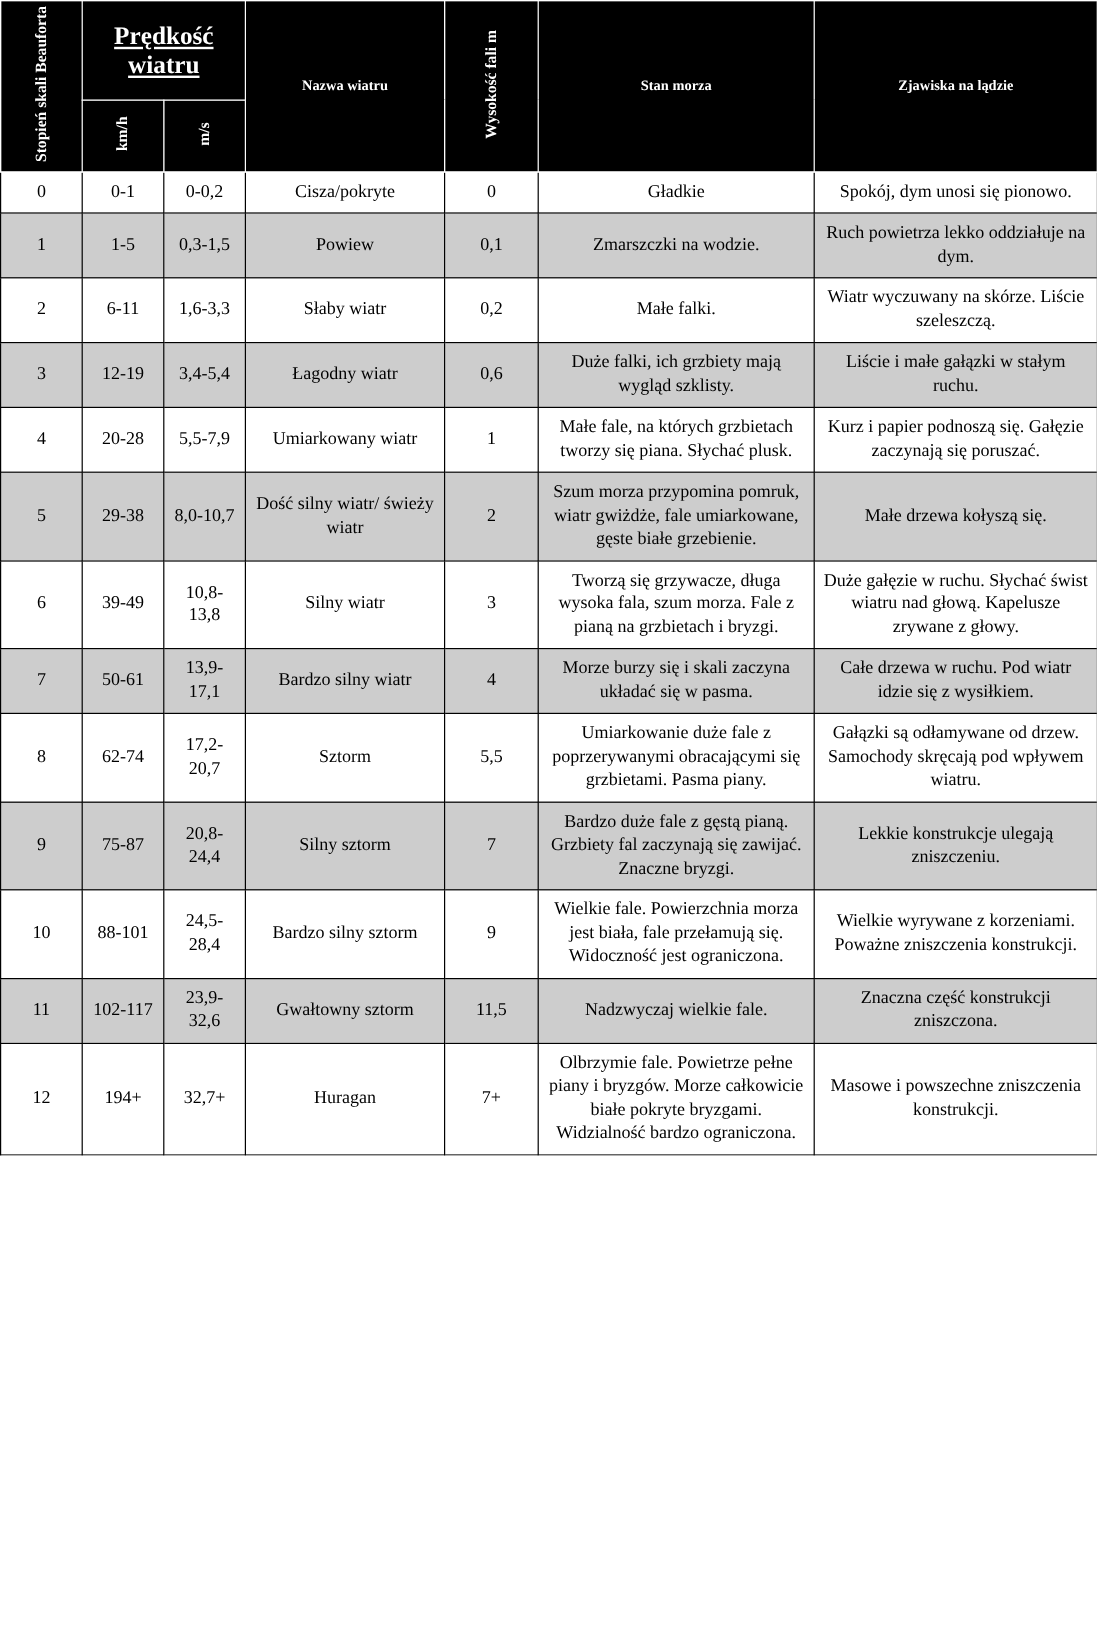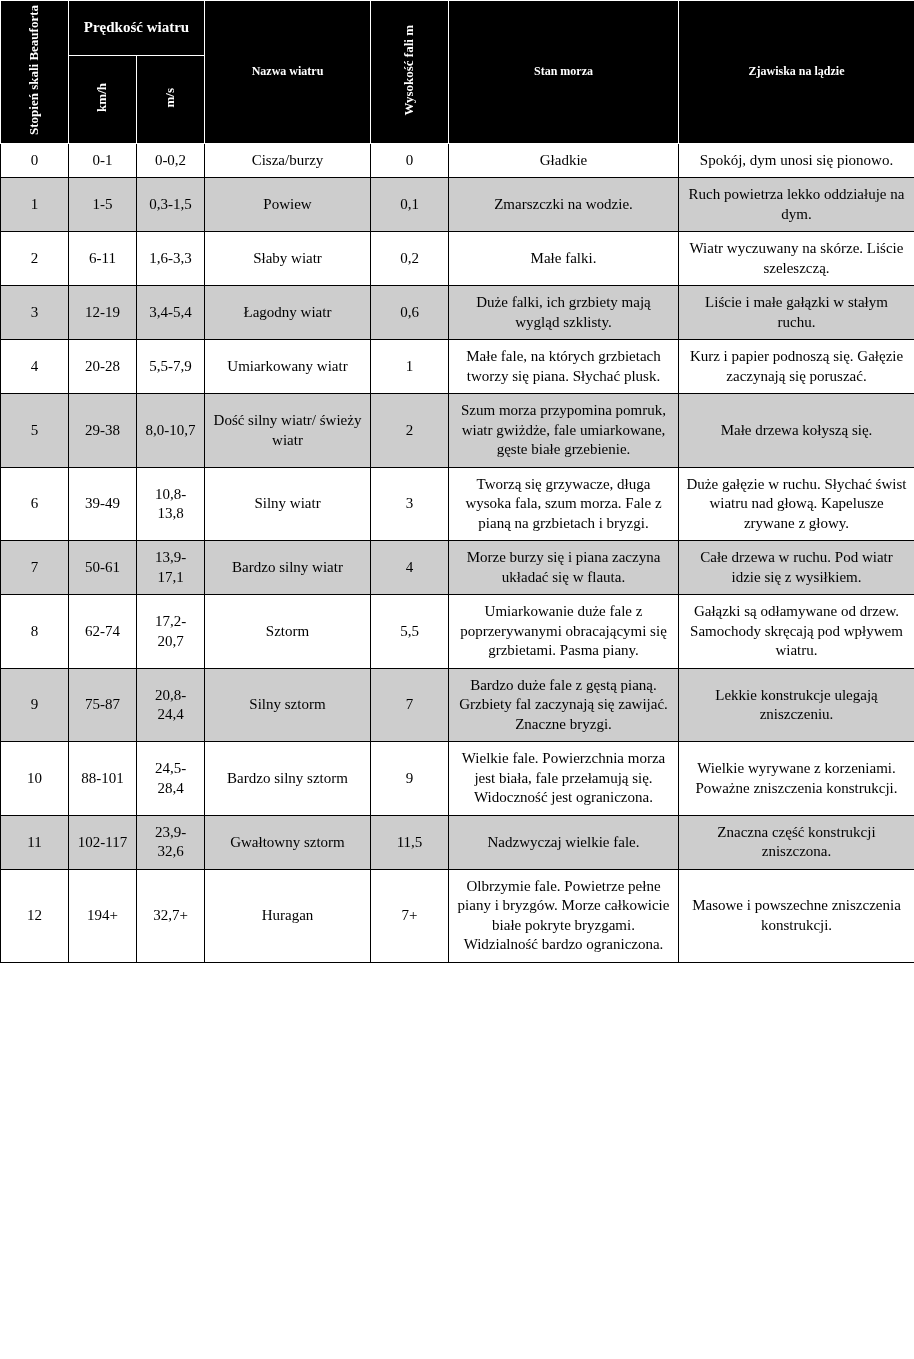--- a/index.html
+++ b/index.html
@@ -44,21 +44,22 @@
     transform: rotate(180deg);
     display: inline-block;
     white-space: nowrap;
     line-height: 1.15;
     text-align: center;
   }
   thead th.small-head {
     font-size: 13px;
   }
   thead th.speed-group {
-    font-size: 15px;
+    font-size: 21px;
+    text-decoration: underline;
   }
 
   tbody td {
     border: 1px solid #000000;
     text-align: center;
     vertical-align: middle;
     font-size: 15px;
     line-height: 1.3;
     padding: 7px 6px;
   }
@@ -101,21 +102,21 @@
     <tr>
       <th class="vertical small-head"><span class="vert-text">km/h</span></th>
       <th class="vertical small-head"><span class="vert-text">m/s</span></th>
     </tr>
   </thead>
   <tbody id="tbody">
       <tr class="plain">
         <td class="num">0</td>
         <td class="num">0-1</td>
         <td class="num">0-0,2</td>
-        <td>Cisza/burzy</td>
+        <td>Cisza/pokryte</td>
         <td class="num">0</td>
         <td>Gładkie</td>
         <td>Spokój, dym unosi się pionowo.</td>
       </tr>
       <tr class="shade">
         <td class="num">1</td>
         <td class="num">1-5</td>
         <td class="num">0,3-1,5</td>
         <td>Powiew</td>
         <td class="num">0,1</td>
@@ -166,21 +167,21 @@
         <td class="num">3</td>
         <td>Tworzą się grzywacze, długa wysoka fala, szum morza. Fale z pianą na grzbietach i bryzgi.</td>
         <td>Duże gałęzie w ruchu. Słychać świst wiatru nad głową. Kapelusze zrywane z głowy.</td>
       </tr>
       <tr class="shade">
         <td class="num">7</td>
         <td class="num">50-61</td>
         <td class="num">13,9-17,1</td>
         <td>Bardzo silny wiatr</td>
         <td class="num">4</td>
-        <td>Morze burzy się i piana zaczyna układać się w flauta.</td>
+        <td>Morze burzy się i skali zaczyna układać się w pasma.</td>
         <td>Całe drzewa w ruchu. Pod wiatr idzie się z wysiłkiem.</td>
       </tr>
       <tr class="plain">
         <td class="num">8</td>
         <td class="num">62-74</td>
         <td class="num">17,2-20,7</td>
         <td>Sztorm</td>
         <td class="num">5,5</td>
         <td>Umiarkowanie duże fale z poprzerywanymi obracającymi się grzbietami. Pasma piany.</td>
         <td>Gałązki są odłamywane od drzew. Samochody skręcają pod wpływem wiatru.</td>

